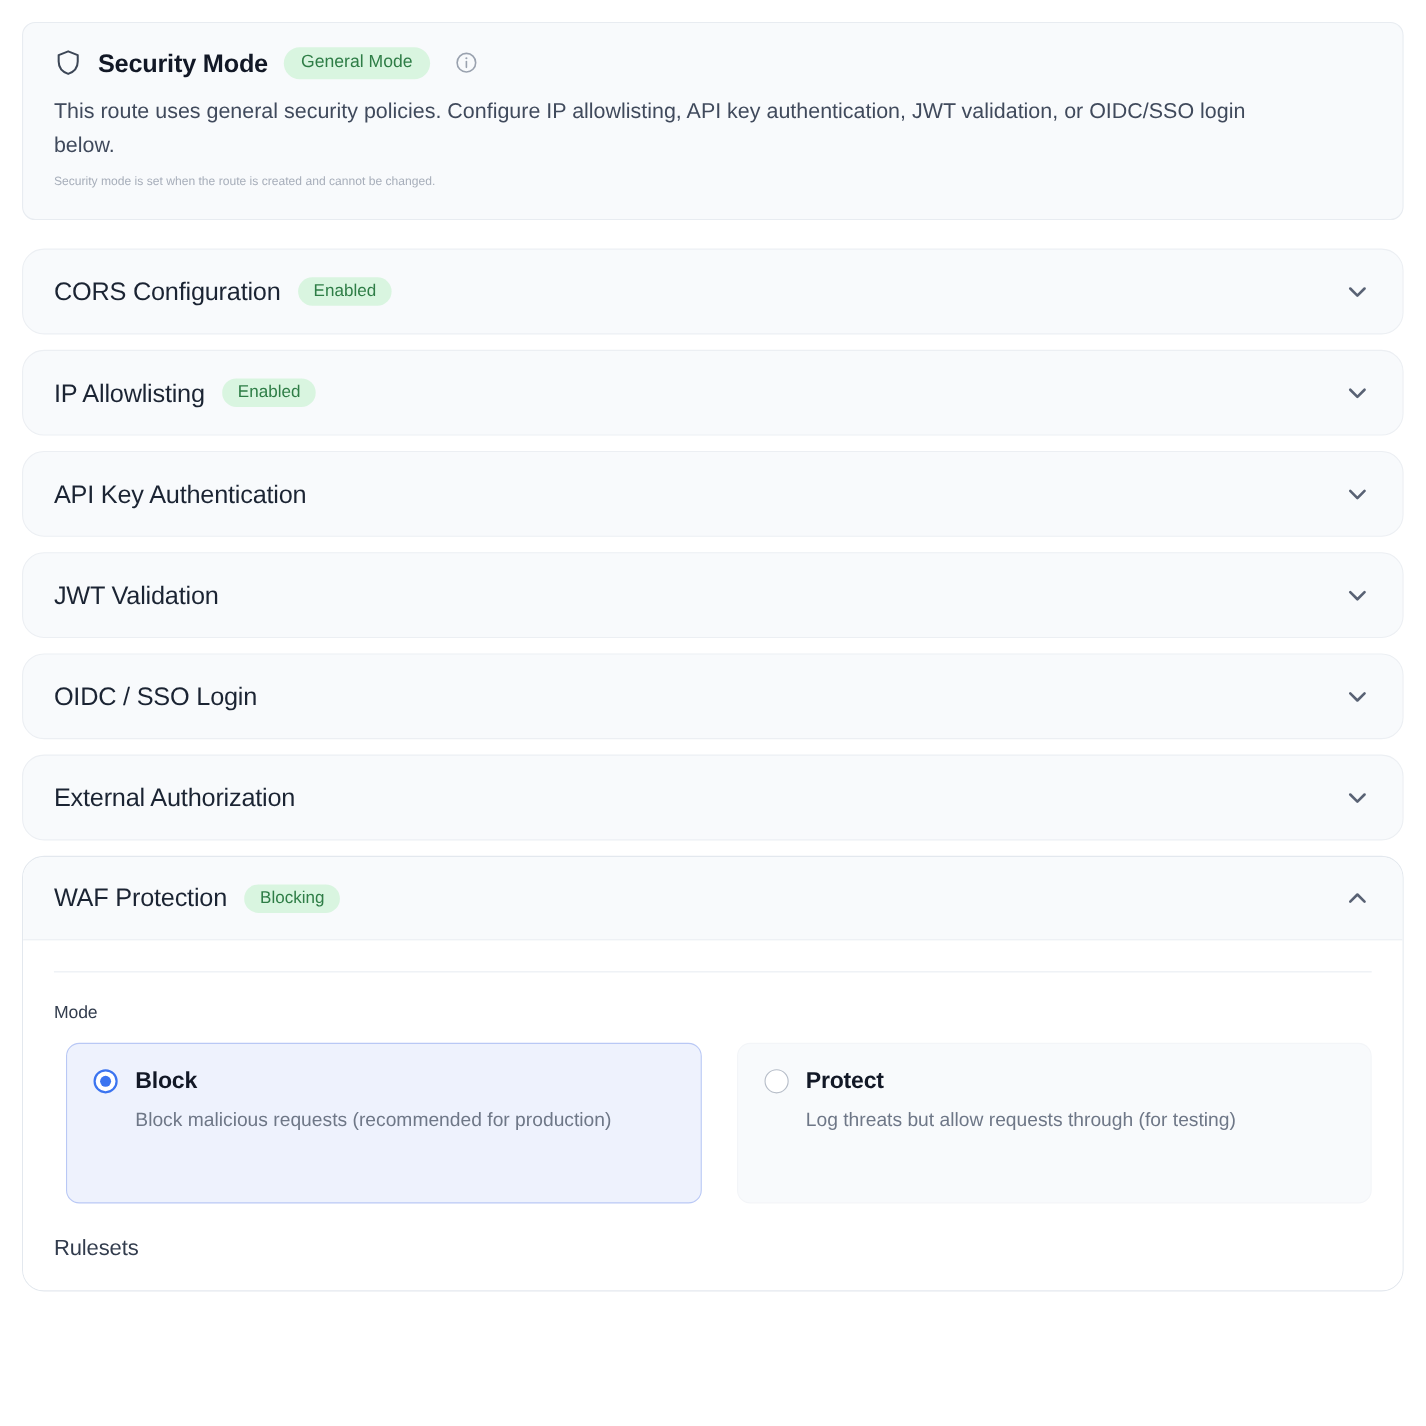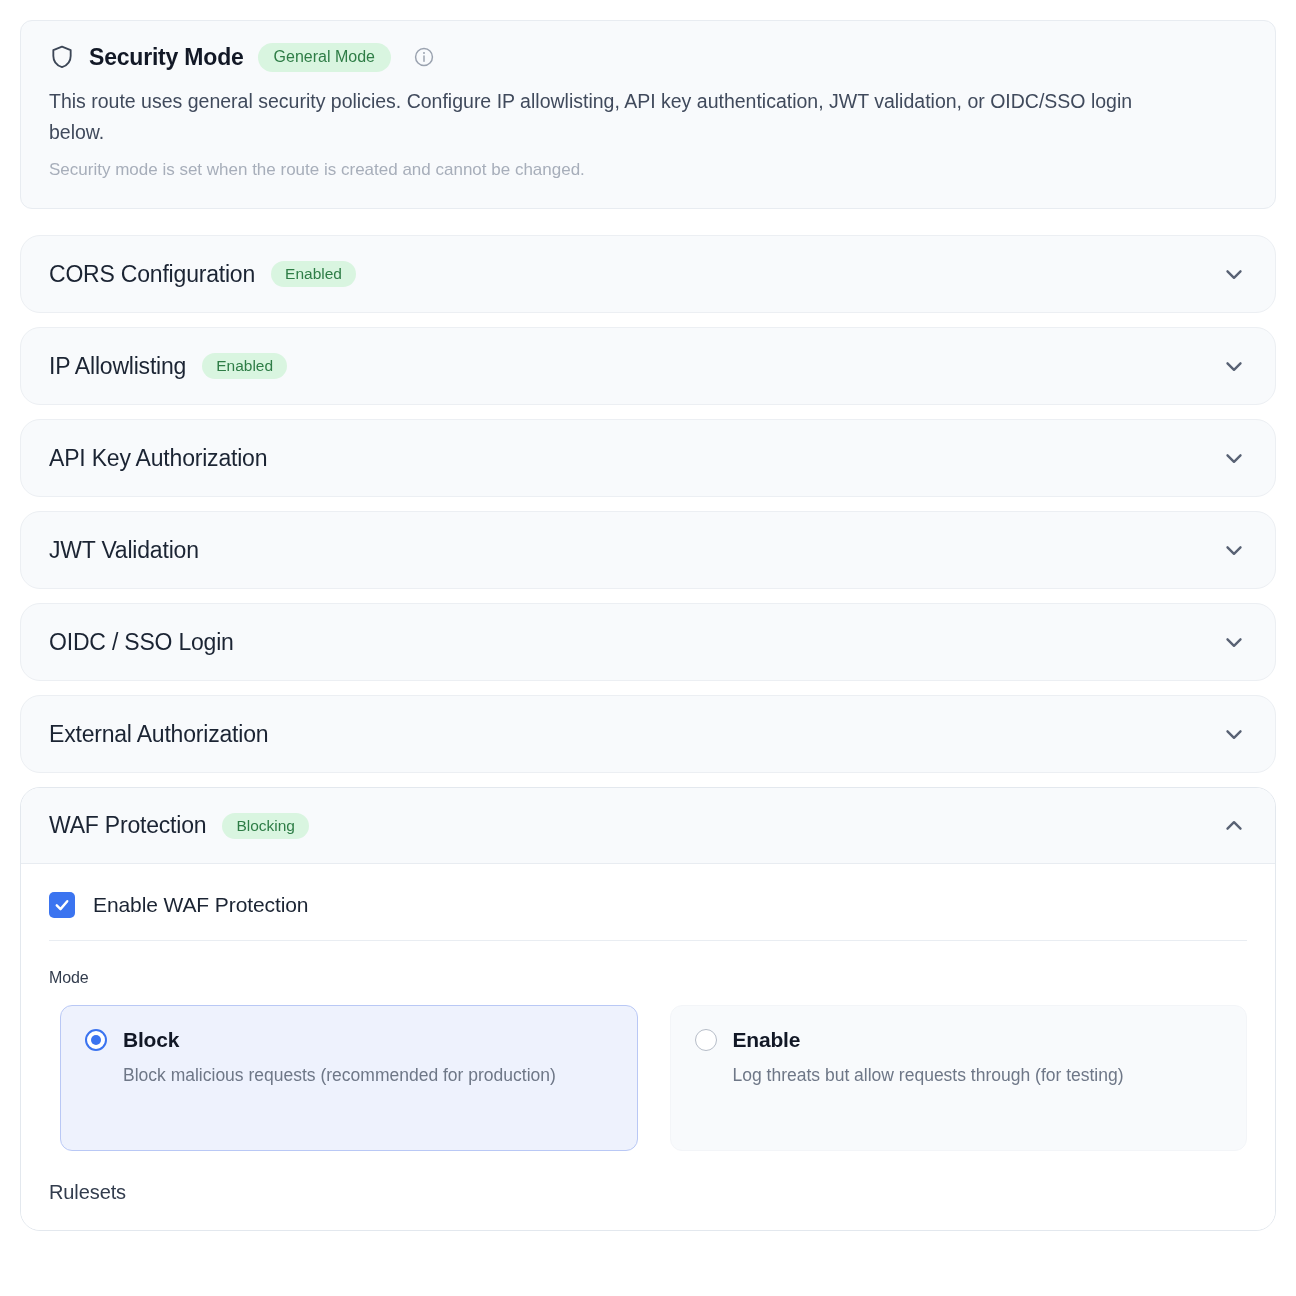--- a/index.html
+++ b/index.html
@@ -55,21 +55,21 @@
   }
   .info-icon { width: 22px; height: 22px; display: block; margin-left: 8px; }
   .mode-desc {
     font-size: 19.5px;
     line-height: 1.62;
     color: #404a5c;
     max-width: 1125px;
     margin: 0 0 8px 0;
   }
   .mode-note {
-    font-size: 17px;
+    font-size: 11px;
     line-height: 1.5;
     color: #a7aeba;
     margin: 0;
   }
 
   
   .section {
     background: #f8fafc;
     border: 1px solid #eceff3;
     border-radius: 20px;
@@ -267,21 +267,21 @@
       <span>
         <svg class="chev" viewBox="0 0 24 24" fill="none" stroke="#596274" stroke-width="2.2" stroke-linecap="round" stroke-linejoin="round">
             <polyline points="6 9.5 12 15.5 18 9.5"></polyline>
           </svg>
       </span>
     </div>
   </div>
 
   <div class="section">
     <div class="section-header">
-      <span class="section-title">API Key Authorization</span>
+      <span class="section-title">API Key Authentication</span>
       <span class="spacer"></span>
       <span>
         <svg class="chev" viewBox="0 0 24 24" fill="none" stroke="#596274" stroke-width="2.2" stroke-linecap="round" stroke-linejoin="round">
             <polyline points="6 9.5 12 15.5 18 9.5"></polyline>
           </svg>
       </span>
     </div>
   </div>
 
   <div class="section">
@@ -326,47 +326,39 @@
       <span class="badge section-badge">Blocking</span>
       <span class="spacer"></span>
       <span>
         <svg class="chev" viewBox="0 0 24 24" fill="none" stroke="#596274" stroke-width="2.2" stroke-linecap="round" stroke-linejoin="round">
             <polyline points="6 14.5 12 8.5 18 14.5"></polyline>
           </svg>
       </span>
     </div>
 
     <div class="panel-body">
-      <div class="check-row">
-        <span class="checkbox">
-          <svg viewBox="0 0 24 24" fill="none" stroke="#ffffff" stroke-width="3.2" stroke-linecap="round" stroke-linejoin="round">
-              <polyline points="5 12.5 10 17.5 19 7"></polyline>
-            </svg>
-        </span>
-        <span class="check-label">Enable WAF Protection</span>
-      </div>
 
 
       <div class="divider"></div>
 
       <div class="field-label">Mode</div>
 
       <div class="radio-grid">
         <div class="radio-card selected">
           <div class="radio-top">
             <span class="radio-dot on"></span>
             <span class="radio-name">Block</span>
           </div>
           <p class="radio-desc">Block malicious requests (recommended for production)</p>
         </div>
 
         <div class="radio-card unselected">
           <div class="radio-top">
             <span class="radio-dot off"></span>
-            <span class="radio-name">Enable</span>
+            <span class="radio-name">Protect</span>
           </div>
           <p class="radio-desc">Log threats but allow requests through (for testing)</p>
         </div>
       </div>
 
       <div class="rulesets-label">Rulesets</div>
     </div>
   </div>
 
 </div>

